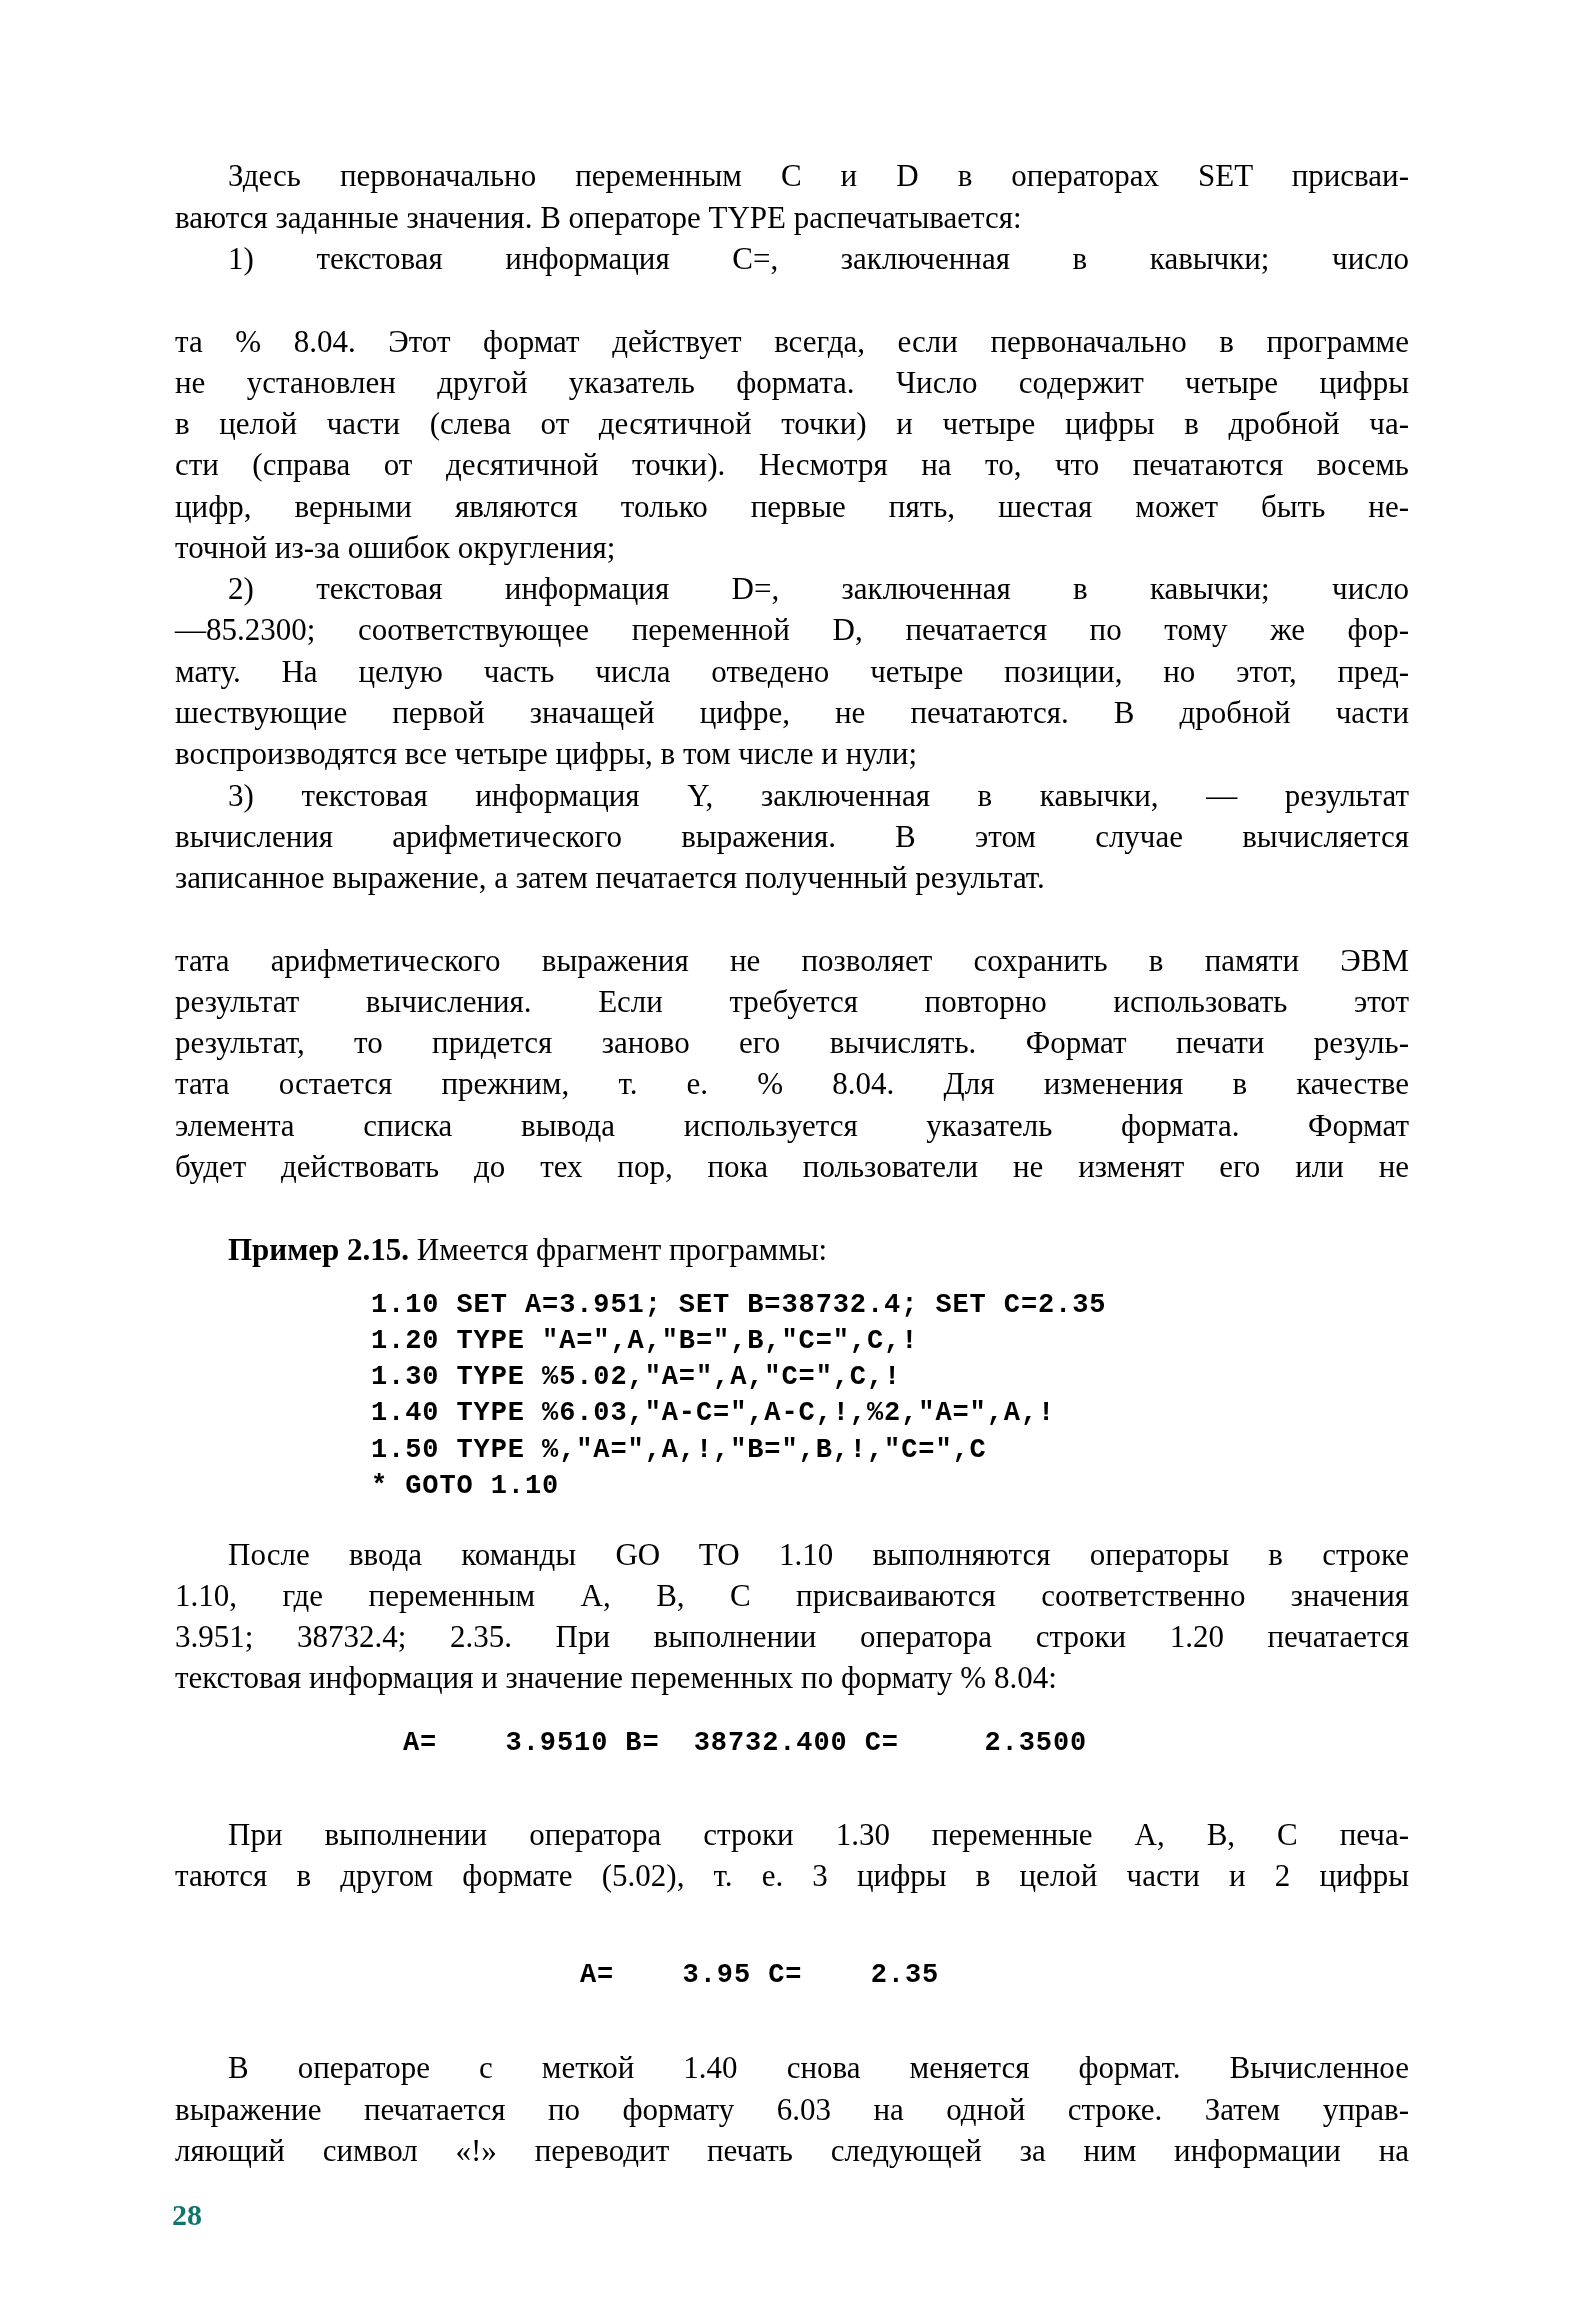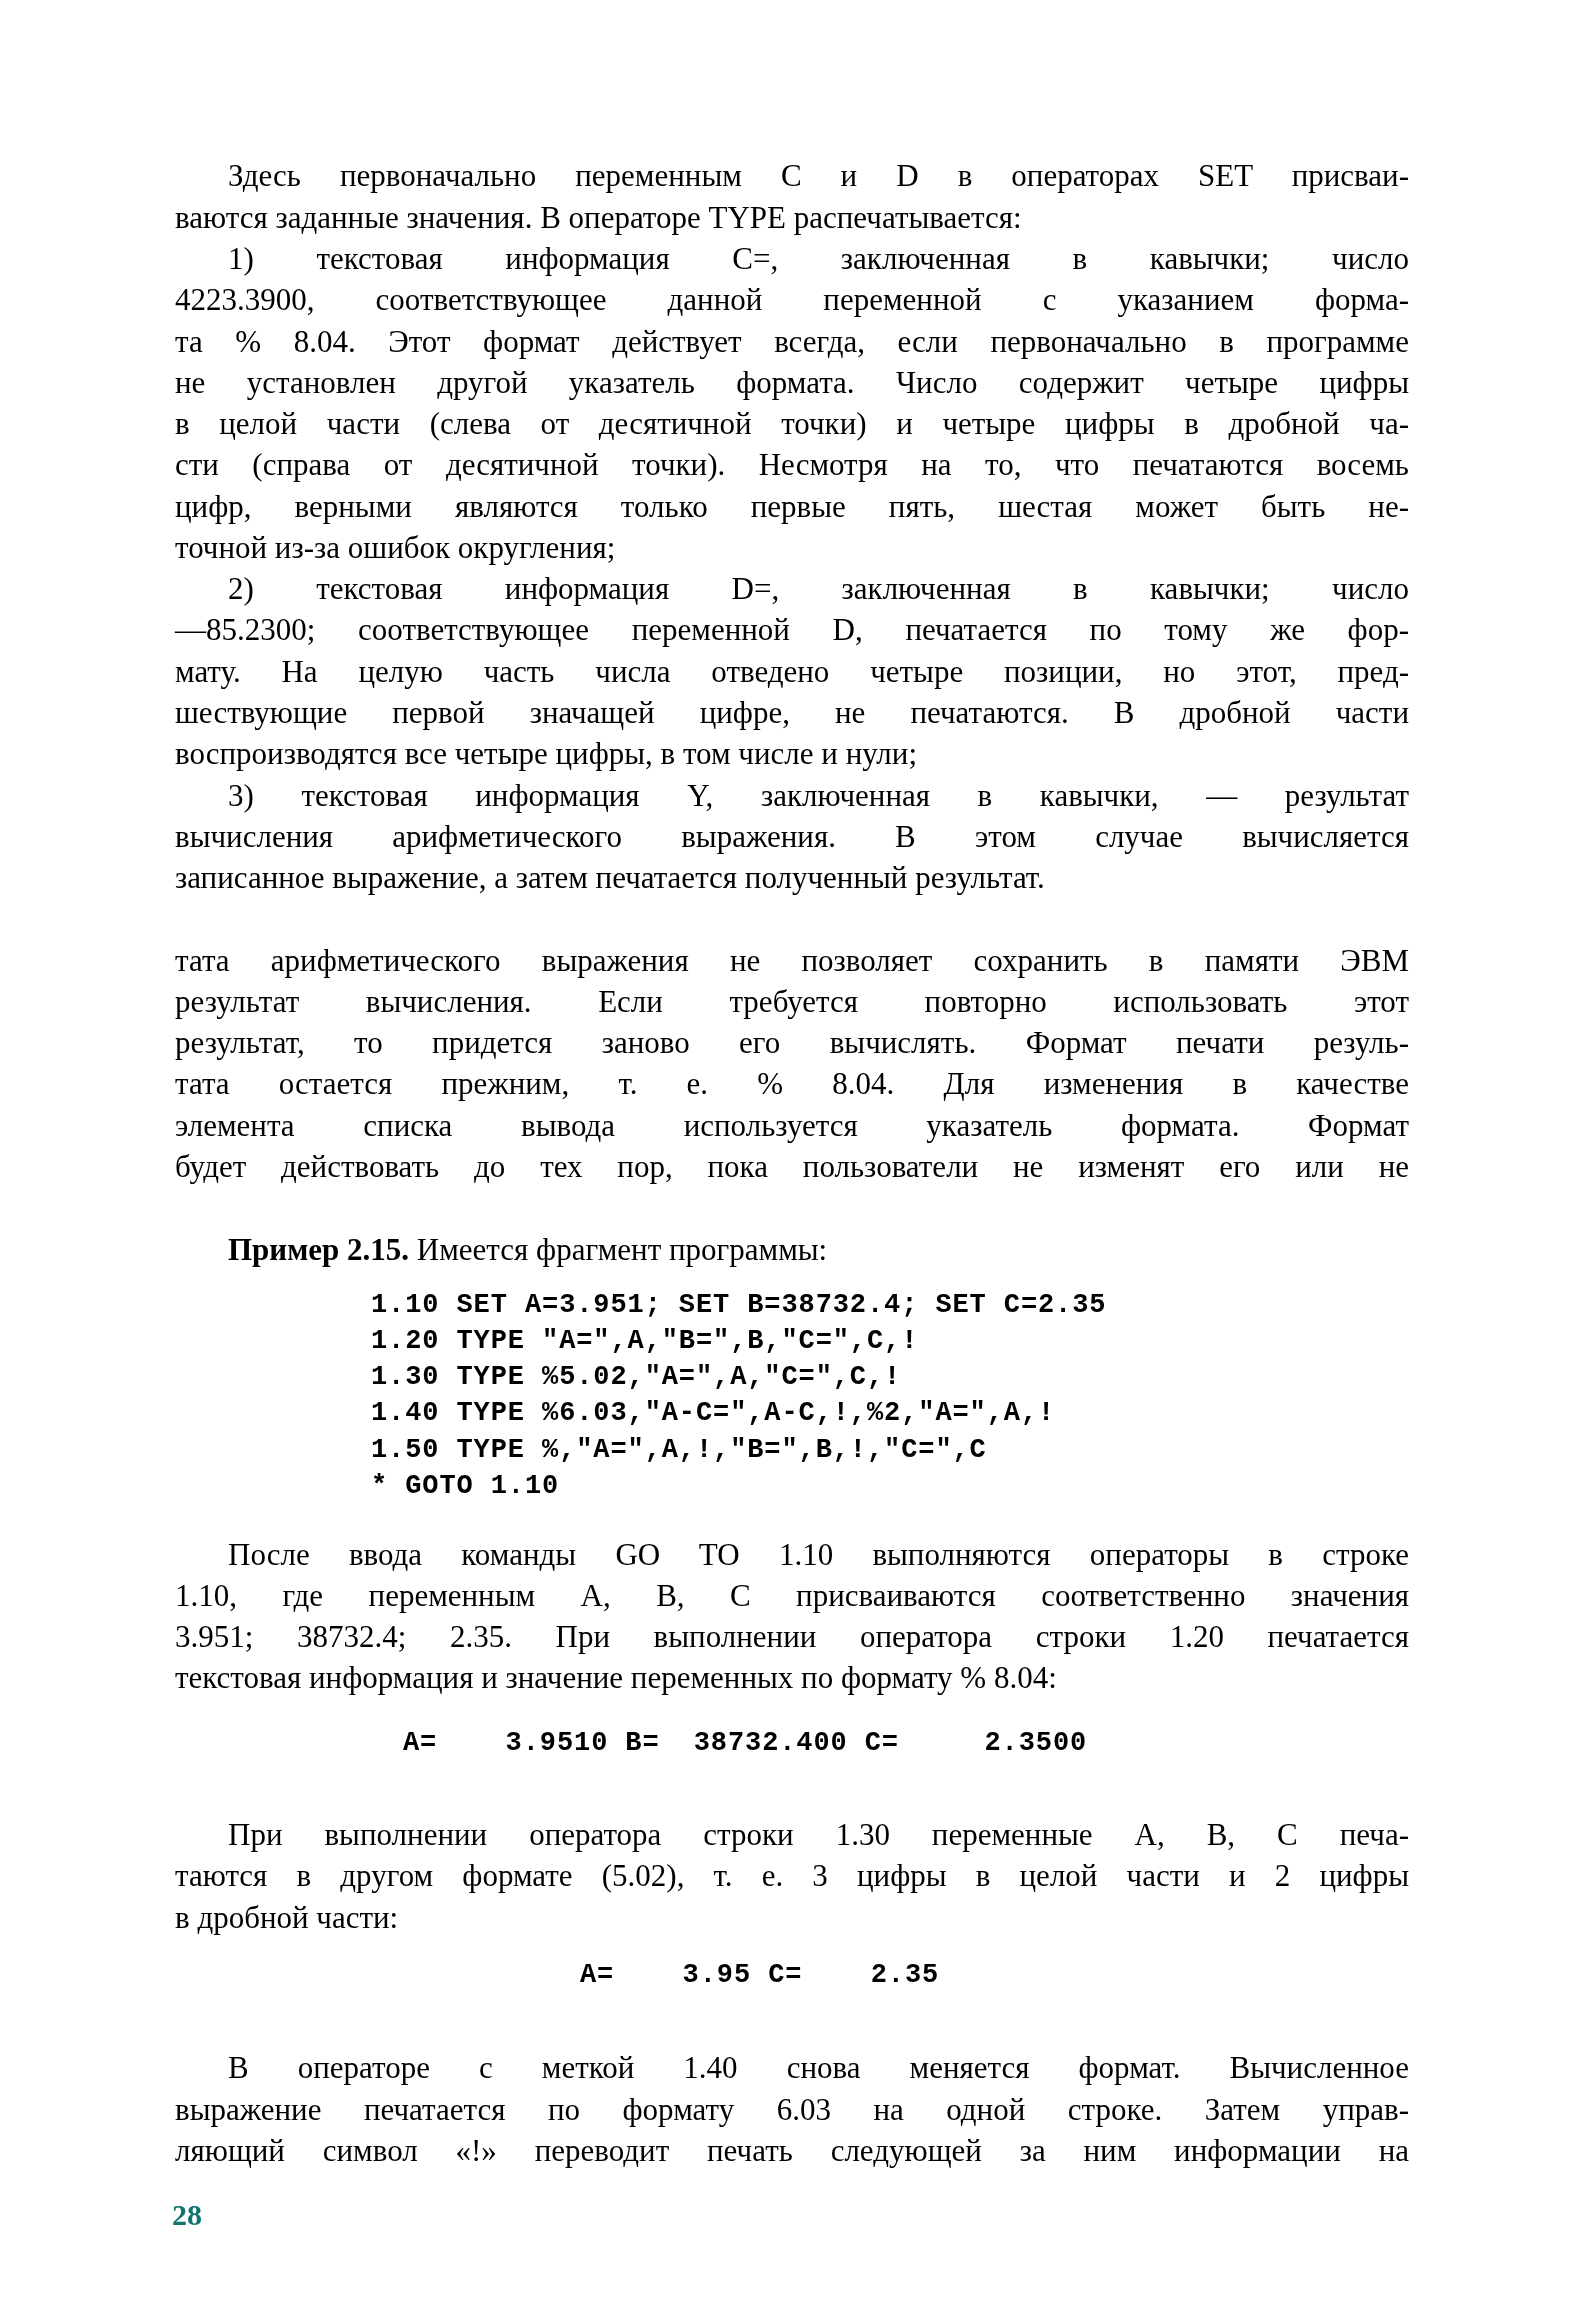--- a/index.html
+++ b/index.html
@@ -36,21 +36,20 @@
 </style>
 </head>
 <body>
 
 <div class="page">
 
   <div class="line indent" style="top: 147px; text-align-last: justify;">Здесь первоначально переменным C и D в операторах SET присваи-</div>
   <div class="line last" style="top: 189px; text-align-last: left;">ваются заданные значения. В операторе TYPE распечатывается:</div>
 
   <div class="line indent" style="top: 230px; text-align-last: justify;">1) текстовая информация C=, заключенная в кавычки; число</div>
-  <div class="line" style="top: 271px; text-align-last: justify;">4223.3900, соответствующее данной переменной с указанием форма-</div>
   <div class="line" style="top: 313px; text-align-last: justify;">та % 8.04. Этот формат действует всегда, если первоначально в программе</div>
   <div class="line" style="top: 354px; text-align-last: justify;">не установлен другой указатель формата. Число содержит четыре цифры</div>
   <div class="line" style="top: 395px; text-align-last: justify;">в целой части (слева от десятичной точки) и четыре цифры в дробной ча-</div>
   <div class="line" style="top: 436px; text-align-last: justify;">сти (справа от десятичной точки). Несмотря на то, что печатаются восемь</div>
   <div class="line" style="top: 478px; text-align-last: justify;">цифр, верными являются только первые пять, шестая может быть не-</div>
   <div class="line last" style="top: 519px; text-align-last: left;">точной из-за ошибок округления;</div>
 
   <div class="line indent" style="top: 560px; text-align-last: justify;">2) текстовая информация D=, заключенная в кавычки; число</div>
   <div class="line" style="top: 601px; text-align-last: justify;">—85.2300; соответствующее переменной D, печатается по тому же фор-</div>
   <div class="line" style="top: 643px; text-align-last: justify;">мату. На целую часть числа отведено четыре позиции, но этот, пред-</div>
@@ -79,21 +78,20 @@
 
   <div class="line indent" style="top: 1526px; text-align-last: justify;">После ввода команды GO TO 1.10 выполняются операторы в строке</div>
   <div class="line" style="top: 1567px; text-align-last: justify;">1.10, где переменным A, B, C присваиваются соответственно значения</div>
   <div class="line" style="top: 1608px; text-align-last: justify;">3.951; 38732.4; 2.35. При выполнении оператора строки 1.20 печатается</div>
   <div class="line last" style="top: 1649px; text-align-last: left;">текстовая информация и значение переменных по формату % 8.04:</div>
 
   <div class="out" style="top:1725px; left:403px">A=    3.9510 B=  38732.400 C=     2.3500</div>
 
   <div class="line indent" style="top: 1806px; text-align-last: justify;">При выполнении оператора строки 1.30 переменные A, B, C печа-</div>
   <div class="line" style="top: 1847px; text-align-last: justify;">таются в другом формате (5.02), т. е. 3 цифры в целой части и 2 цифры</div>
-  <div class="line last" style="top: 1889px; text-align-last: left;">в дробной части:</div>
 
   <div class="out" style="top:1957px; left:580px">A=    3.95 C=    2.35</div>
 
   <div class="line indent" style="top: 2039px; text-align-last: justify;">В операторе с меткой 1.40 снова меняется формат. Вычисленное</div>
   <div class="line" style="top: 2081px; text-align-last: justify;">выражение печатается по формату 6.03 на одной строке. Затем управ-</div>
   <div class="line" style="top: 2122px; text-align-last: justify;">ляющий символ «!» переводит печать следующей за ним информации на</div>
 
   <div class="pagenum" style="top:2198px">28</div>
 </div>
 

